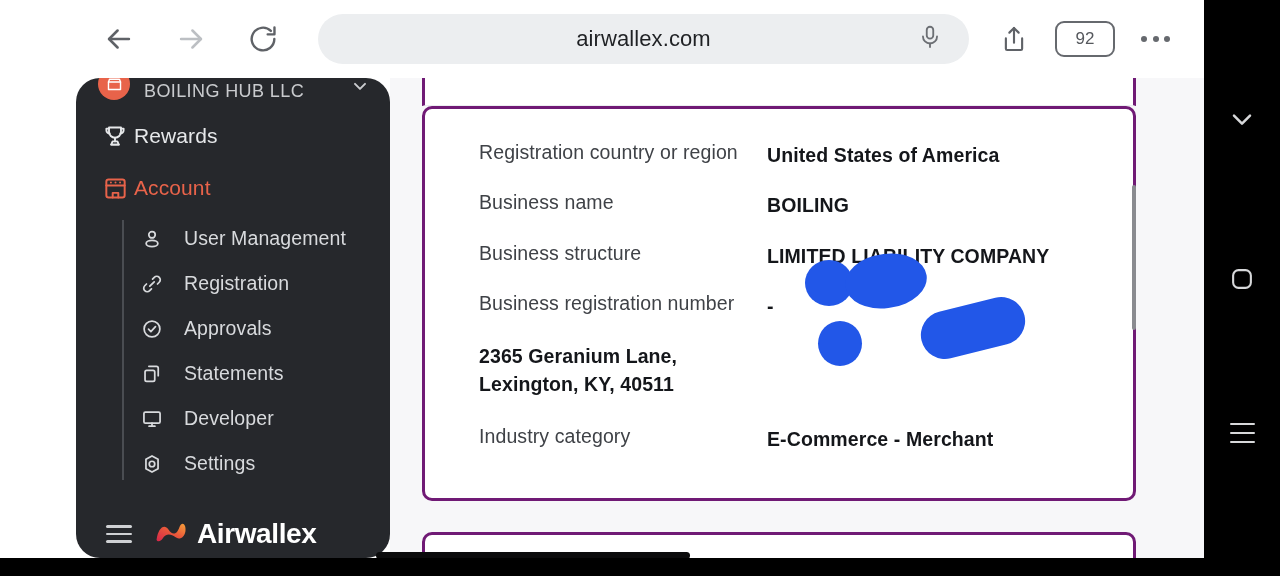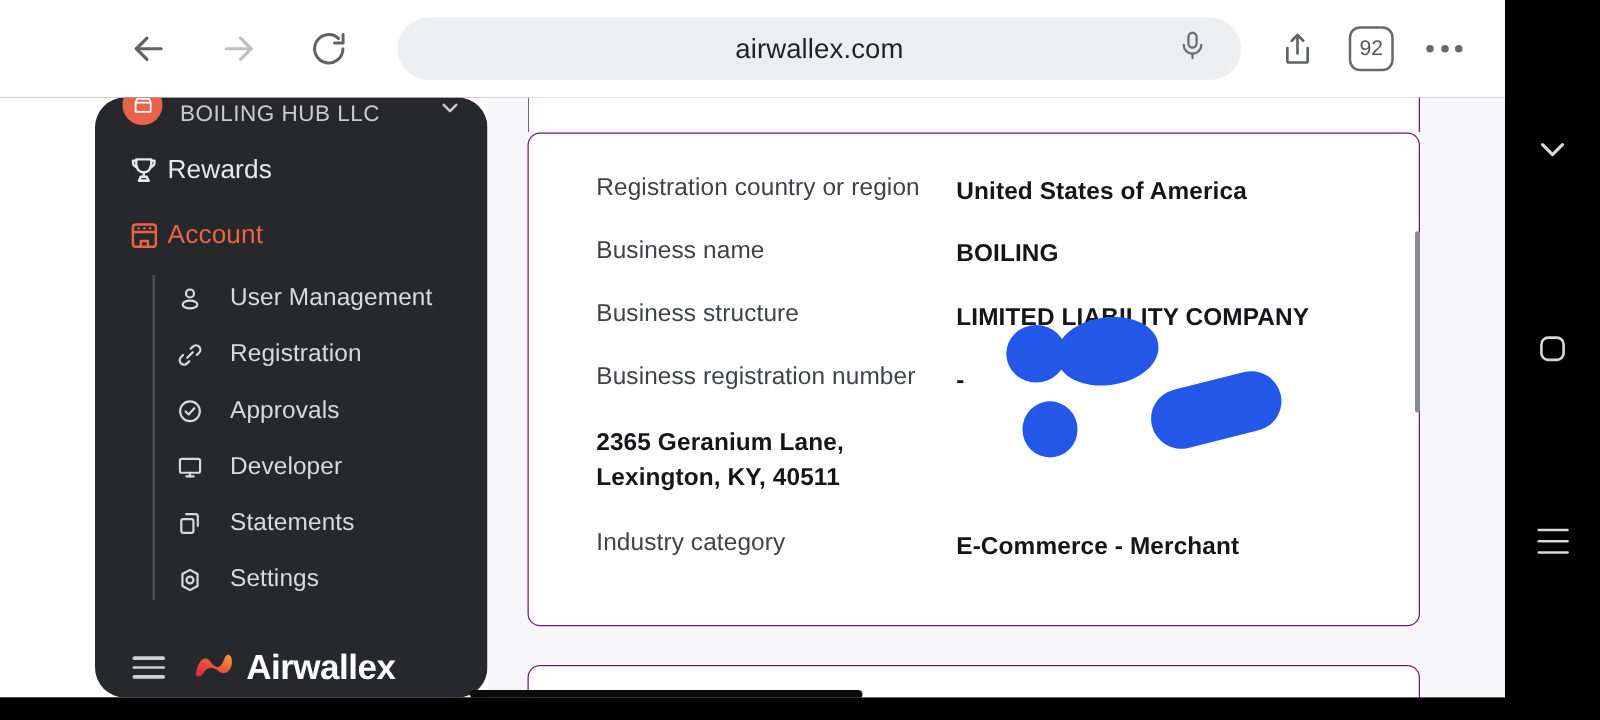--- a/index.html
+++ b/index.html
@@ -33,21 +33,21 @@
     margin: 0 18px 0 28px;
     padding: 0 26px;
   }
   .omnibox-url {
     font-size: 22px; color: #1f2124; letter-spacing: .1px;
     white-space: nowrap;
   }
   .mic-icon { position: absolute; right: 26px; top: 50%; transform: translateY(-50%); }
   .chrome-right { display: flex; align-items: center; gap: 14px; flex: 0 0 auto; }
   .tabcount {
-    width: 36px; height: 36px; border: 2.4px solid #66696e; border-radius: 9px;
+    width: 60px; height: 36px; border: 2.4px solid #66696e; border-radius: 9px;
     display: flex; align-items: center; justify-content: center;
     font-size: 17px; color: #55585d; font-weight: 400;
   }
   .ellipsis { display: flex; gap: 5.5px; padding: 0 12px; }
   .ellipsis i { width: 6px; height: 6px; border-radius: 50%; background: #66696e; display: block; }
 
   
   .viewport {
     position: absolute; left: 0; top: 78px; width: 1204px; height: 480px;
     background: #ffffff; overflow: hidden;
@@ -106,21 +106,21 @@
   .brand-lock { display: flex; align-items: center; gap: 9px; }
   .brand-word { font-size: 28px; font-weight: 700; color: #ffffff; letter-spacing: -.4px; }
 
   
   .content {
     position: absolute; left: 390px; top: 0; right: 0; height: 480px;
     background: #f7f7f9; overflow: hidden;
   }
   .card {
     position: absolute; left: 32px; right: 68px; background: #ffffff;
-    border: 1px solid #701a75; border-radius: 10px;
+    border: 3px solid #701a75; border-radius: 10px;
   }
   .card-top { top: -12px; height: 40px; border-bottom: 1px solid #eceef1;
               border-radius: 10px 10px 0 0; }
   .card-main { top: 28px; height: 395px; }
   .card-next { top: 454px; height: 60px; }
 
   .rows { padding: 32px 0 0 54px; }
   .row { display: flex; align-items: flex-start; margin-bottom: 22px; }
   .row:last-child { margin-bottom: 0; }
   .row .k {
@@ -304,36 +304,36 @@
               <circle cx="12" cy="12" r="8.6"></circle>
               <path d="M8.2 12.2l2.6 2.6 5-5.4"></path>
             </svg>
           </span>
           <span class="lbl">Approvals</span>
         </div>
 
         <div class="sub-item">
           <span class="ico">
             <svg width="22" height="22" viewBox="0 0 24 24" fill="none" stroke="#d8dadd" stroke-width="1.9" stroke-linecap="round" stroke-linejoin="round">
+              <path d="M8.6 3.6h8.2a2 2 0 0 1 2 2v8.2"></path>
+              <rect x="4.4" y="8" width="10.6" height="12" rx="1.8"></rect>
+            </svg>
+          </span>
+          <span class="lbl">Statements</span>
+        </div>
+
+        <div class="sub-item">
+          <span class="ico">
+            <svg width="22" height="22" viewBox="0 0 24 24" fill="none" stroke="#d8dadd" stroke-width="1.9" stroke-linecap="round" stroke-linejoin="round">
               <rect x="3.2" y="4.4" width="17.6" height="12.2" rx="1.6"></rect>
               <path d="M12 16.6v3.2"></path>
                 <path d="M8.8 19.8h6.4"></path>
             </svg>
           </span>
           <span class="lbl">Developer</span>
-        </div>
-
-        <div class="sub-item">
-          <span class="ico">
-            <svg width="22" height="22" viewBox="0 0 24 24" fill="none" stroke="#d8dadd" stroke-width="1.9" stroke-linecap="round" stroke-linejoin="round">
-              <path d="M8.6 3.6h8.2a2 2 0 0 1 2 2v8.2"></path>
-              <rect x="4.4" y="8" width="10.6" height="12" rx="1.8"></rect>
-            </svg>
-          </span>
-          <span class="lbl">Statements</span>
         </div>
 
         <div class="sub-item">
           <span class="ico">
             <svg width="22" height="22" viewBox="0 0 24 24" fill="none" stroke="#d8dadd" stroke-width="1.9" stroke-linecap="round" stroke-linejoin="round">
               <path d="M12 3.2l6.6 3.6v10.4L12 20.8l-6.6-3.6V6.8z"></path>
               <circle cx="12" cy="12" r="3"></circle>
             </svg>
           </span>
           <span class="lbl">Settings</span>

